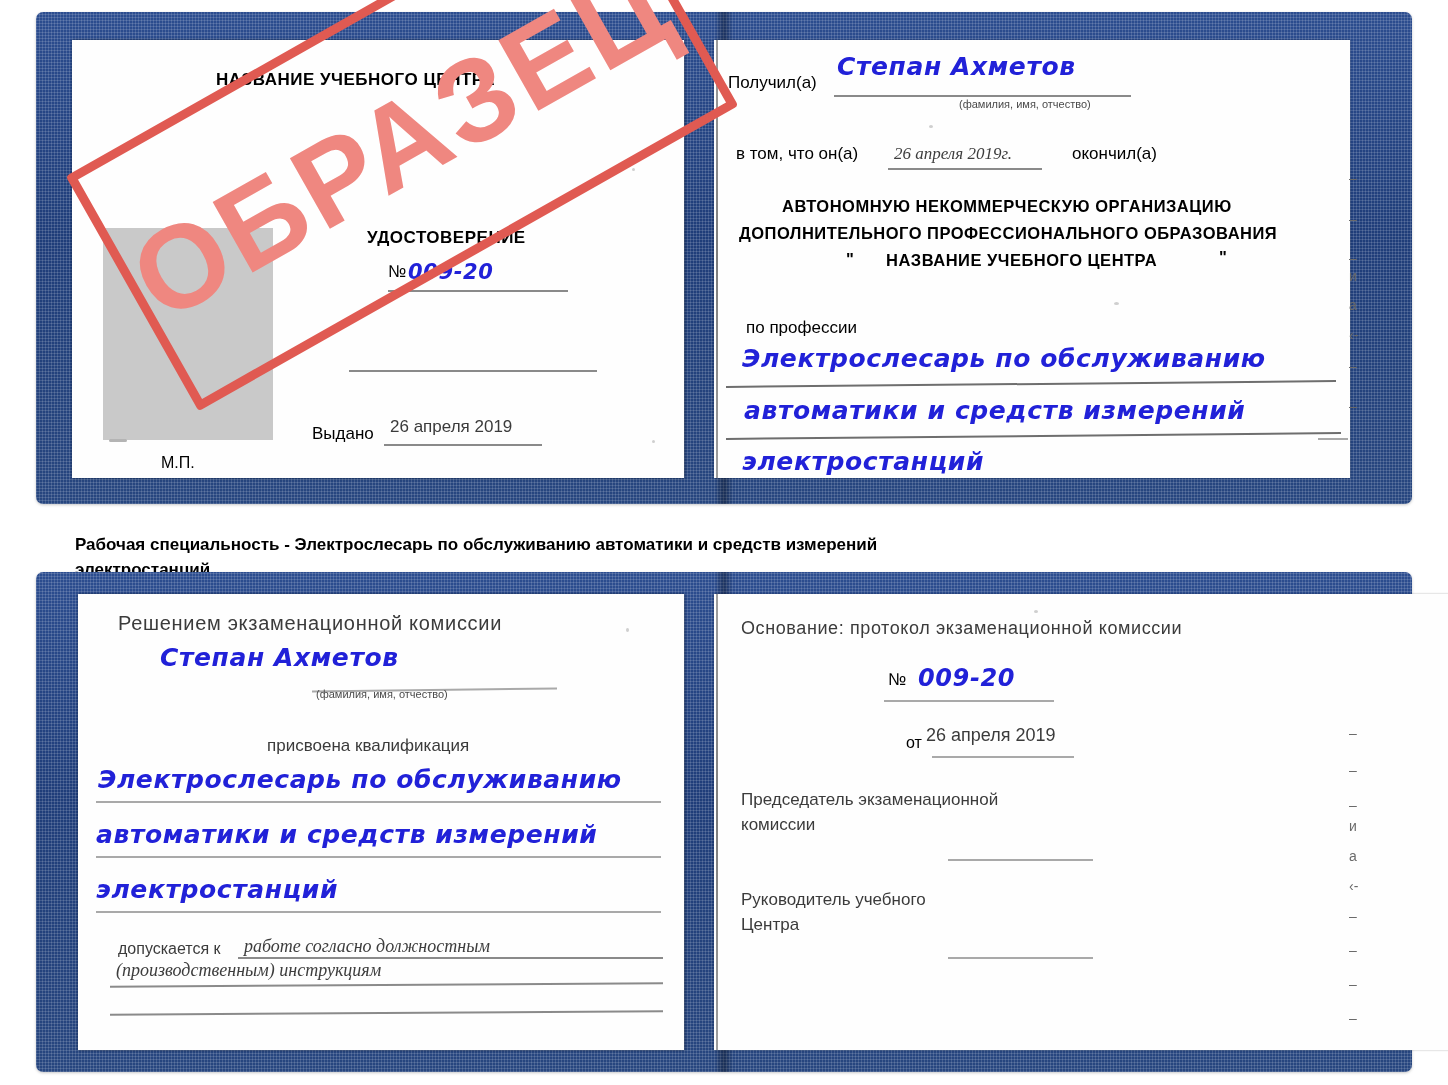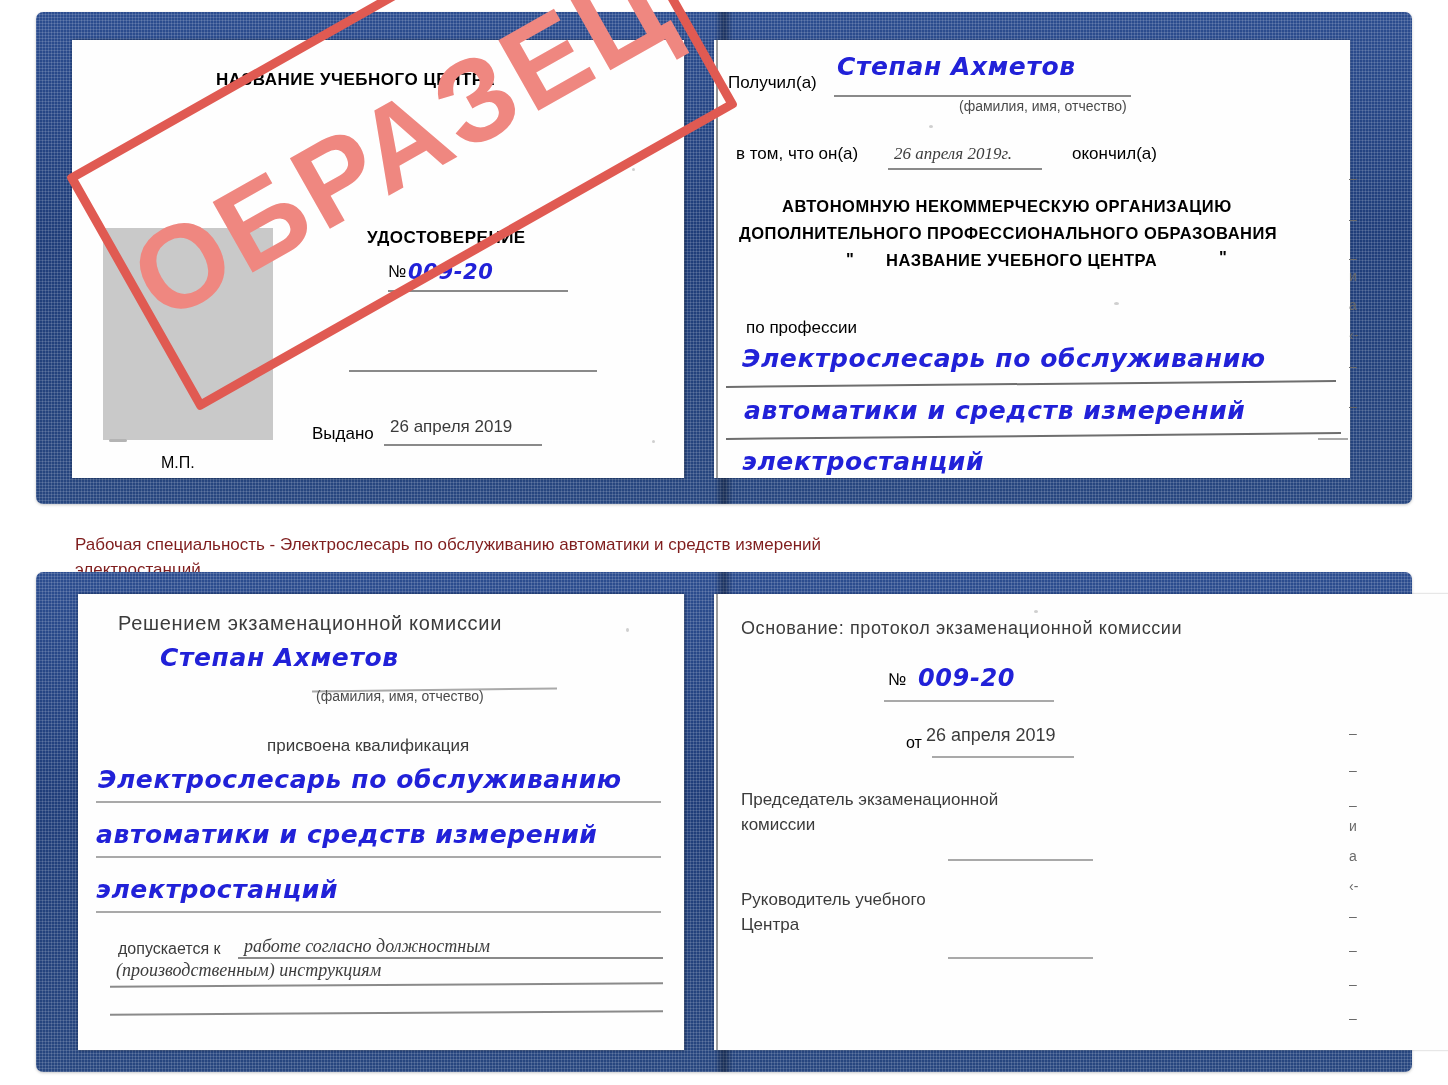--- a/index.html
+++ b/index.html
@@ -44,21 +44,21 @@
   .t{position:absolute;white-space:pre;line-height:1.15;}
   .print{color:#000000;}
   .print-dark{color:#3b3b3b;}
   .caps{letter-spacing:.5px;}
   .hand{
     font-family:"DejaVu Sans","Liberation Sans",sans-serif;
     color:#2121d8;font-style:italic;font-weight:600;
     letter-spacing:.6px;
   }
   .ital{font-family:"Liberation Serif","DejaVu Serif",serif;font-style:italic;color:#3d3d3d;}
-  .tiny{font-size:14px;color:#4a4a4a;}
+  .tiny{font-size:11px;color:#4a4a4a;}
 
   
   .rule{position:absolute;height:1.5px;background:#8a8a8a;}
   .rule.soft{background:#a9a9a9;}
   .rule.dark{background:#6e6e6e;height:1.5px;}
 
   
   .photo{position:absolute;background:#c9c9c9;}
   .photo .nub{position:absolute;left:6px;bottom:-2px;width:18px;height:3px;background:#b4b4b4;border-radius:2px;}
 
@@ -81,22 +81,23 @@
     font-family:"Liberation Sans","DejaVu Sans",sans-serif;
     font-weight:bold;
     font-size:118px;
     letter-spacing:4px;
     color:#ef8780;
     line-height:1;
   }
 
   
   .caption{
-    position:absolute;font-size:17px;color:#7f1d1d;line-height:1.45;
+    position:absolute;font-size:17px;color:#000000;line-height:1.45;
     font-family:"Liberation Sans","DejaVu Sans",sans-serif;
+    font-weight:bold;
   }
 
   
   .margin-mark{position:absolute;font-size:14px;color:#6a6a6a;}
 
   
   .speck{position:absolute;background:#cfcfcf;border-radius:50%;}
 </style>
 </head>
 <body>

